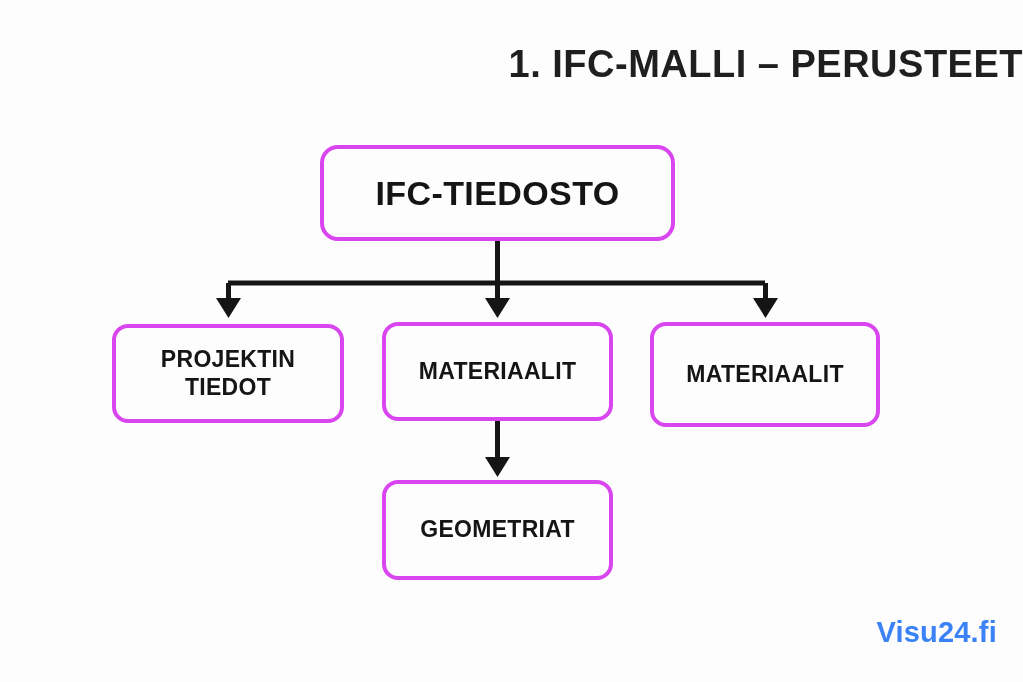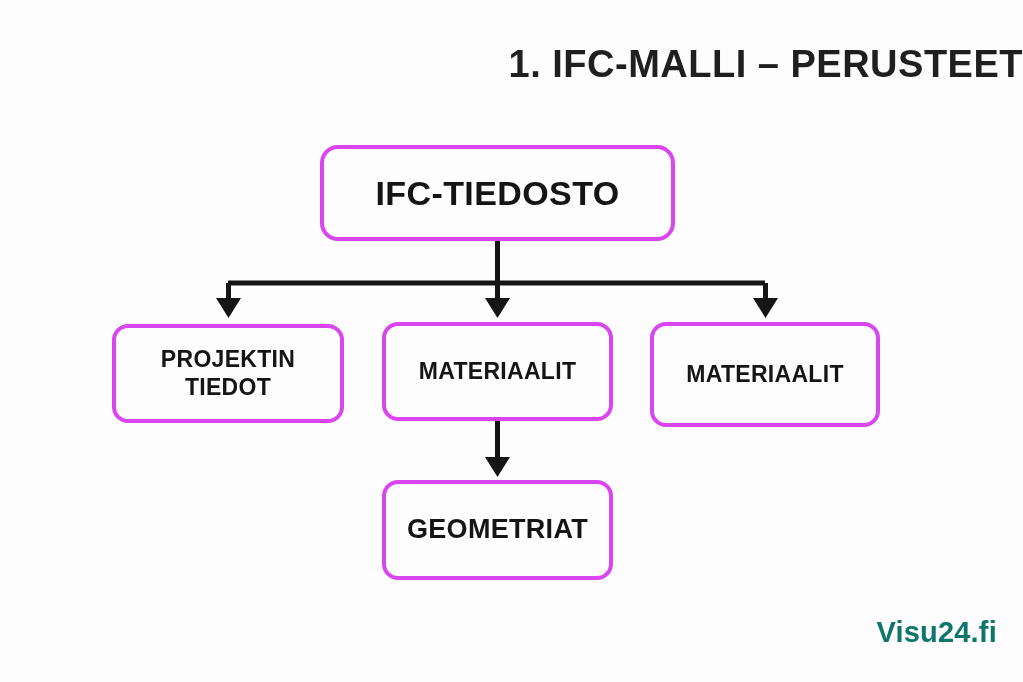--- a/index.html
+++ b/index.html
@@ -101,32 +101,32 @@
     height: 105px;
     font-size: 23px;
     letter-spacing: 0.3px;
   }
 
   .node-geom {
     left: 382px;
     top: 480px;
     width: 231px;
     height: 100px;
-    font-size: 27px;
+    font-size: 23px;
     letter-spacing: 0.3px;
   }
 
   
   .watermark {
     position: absolute;
     right: 26px;
     bottom: 33px;
     font-size: 29px;
     font-weight: 700;
-    color: #0f766e;
+    color: #3b82f6;
     letter-spacing: 0.2px;
     white-space: nowrap;
   }
 </style>
 </head>
 <body>
 
 <div id="slide">
 
   <div class="slide-title">1. IFC-MALLI – PERUSTEET</div>

